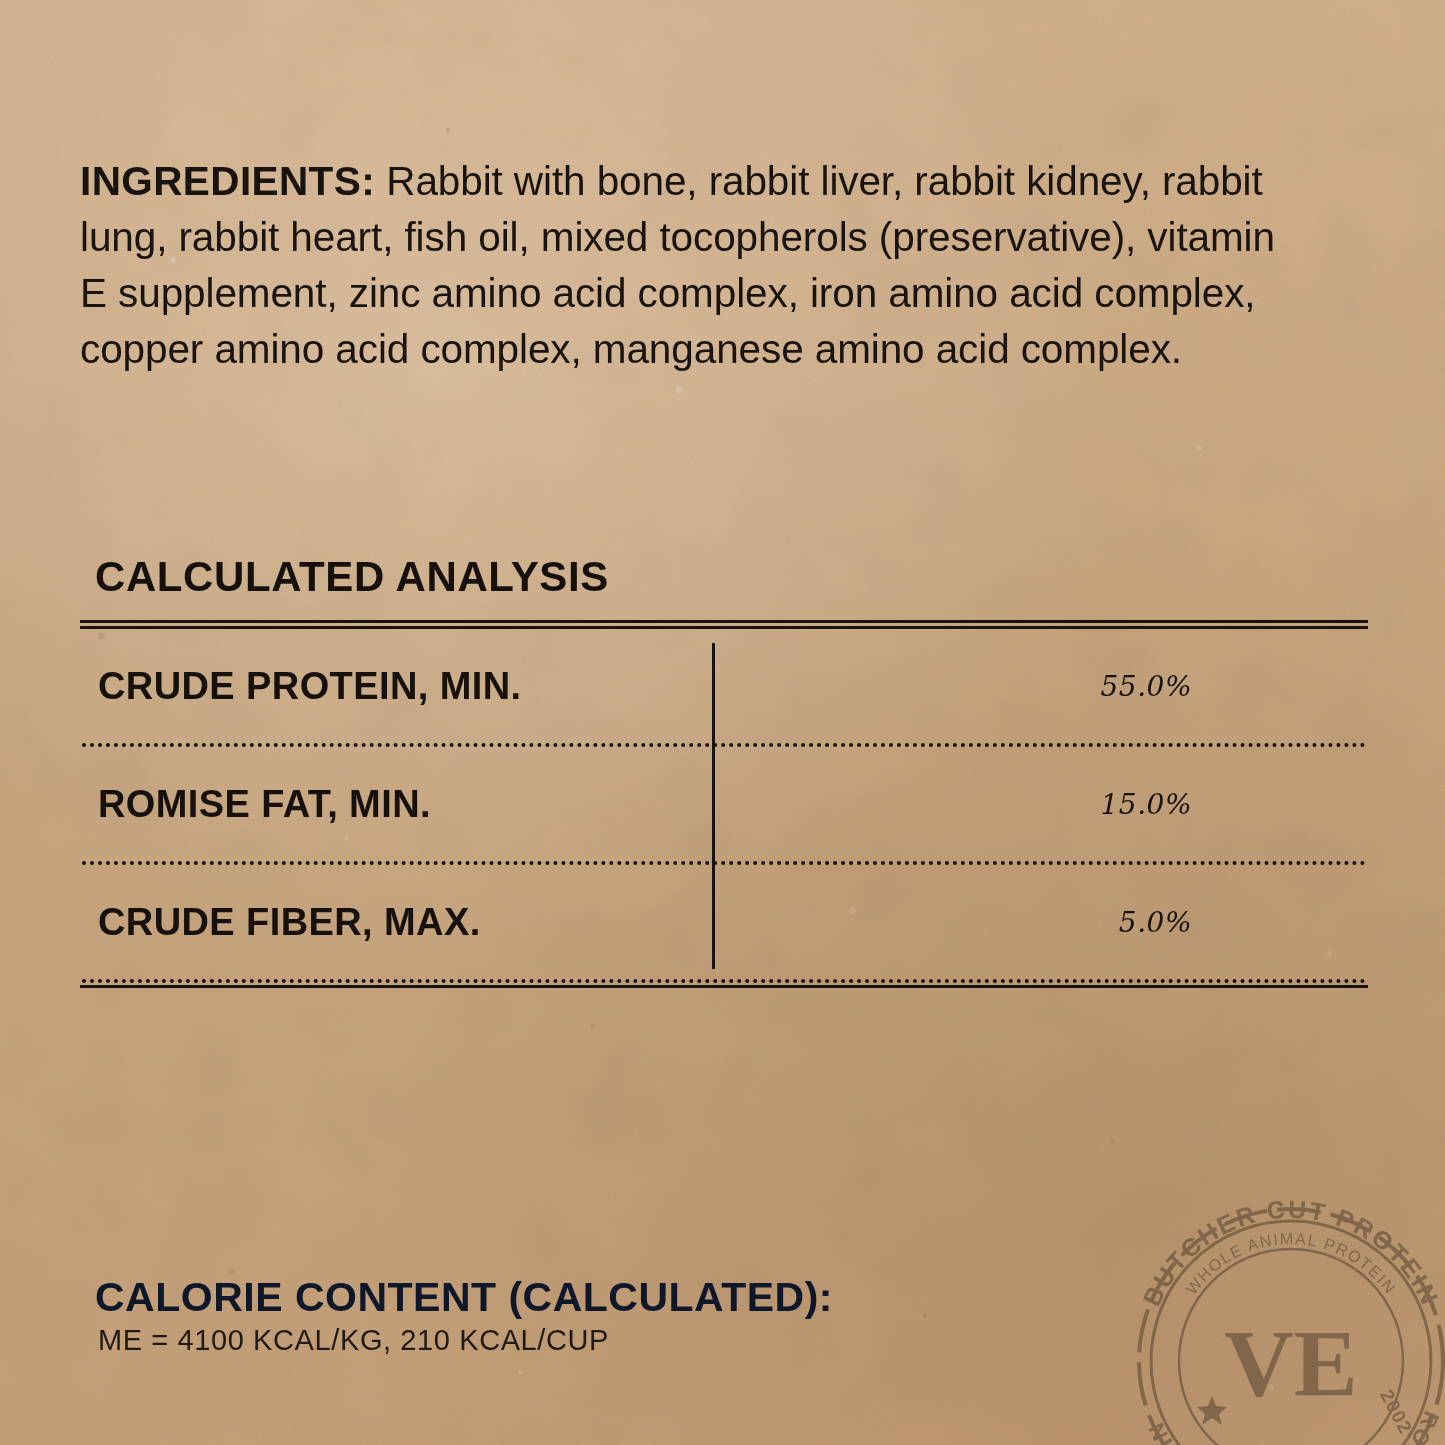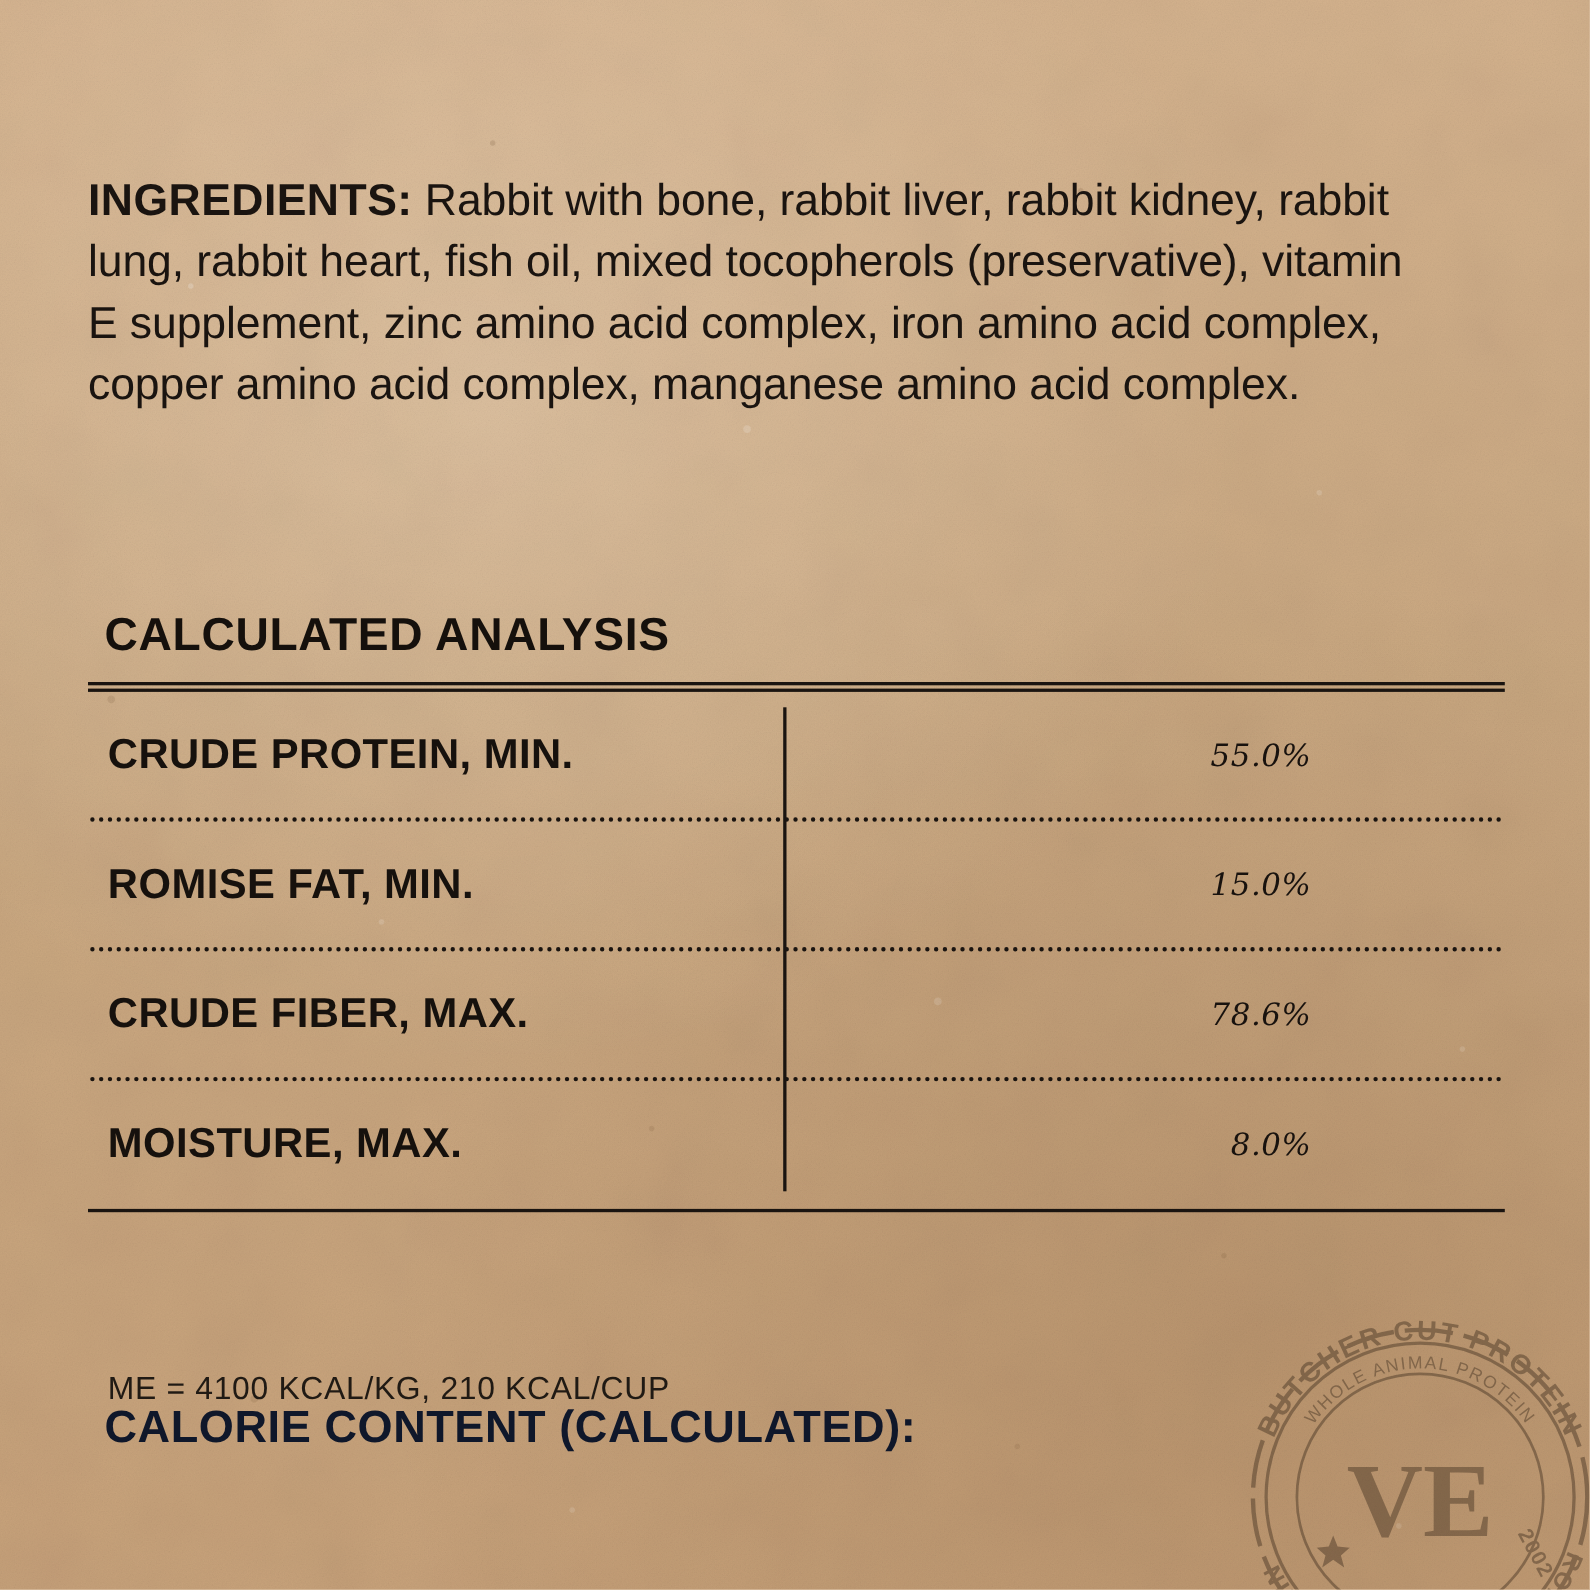--- a/index.html
+++ b/index.html
@@ -153,21 +153,21 @@
     left: 95px;
     top: 1240px;
     font-size: 41px;
     font-weight: bold;
     letter-spacing: 0.5px;
     color: #0f172a;
   }
   .cal-sub {
     position: absolute;
     left: 98px;
-    top: 1218px;
+    top: 1295px;
     font-size: 29px;
     letter-spacing: 0.6px;
     color: #201a14;
   }
 
   
   .stamp {
     position: absolute;
     left: 1126px;
     top: 1196px;
@@ -225,28 +225,24 @@
       <div class="dotted"></div>
 
       <div class="ga-row">
         <div class="name">ROMISE FAT, MIN.</div>
         <div class="value">15.0%</div>
       </div>
       <div class="dotted"></div>
 
       <div class="ga-row">
         <div class="name">CRUDE FIBER, MAX.</div>
-        <div class="value">78.6%</div>
+        <div class="value">5.0%</div>
       </div>
       <div class="dotted"></div>
 
-      <div class="ga-row">
-        <div class="name">MOISTURE, MAX.</div>
-        <div class="value">8.0%</div>
-      </div>
     </div>
 
     <div class="rule-solid"></div>
   </div>
 
   <h2 class="cal-title">CALORIE CONTENT (CALCULATED):</h2>
   <p class="cal-sub">ME = 4100 KCAL/KG, 210 KCAL/CUP</p>
 
   <div class="stamp">
     <svg viewBox="0 0 330 330" width="330" height="330">

